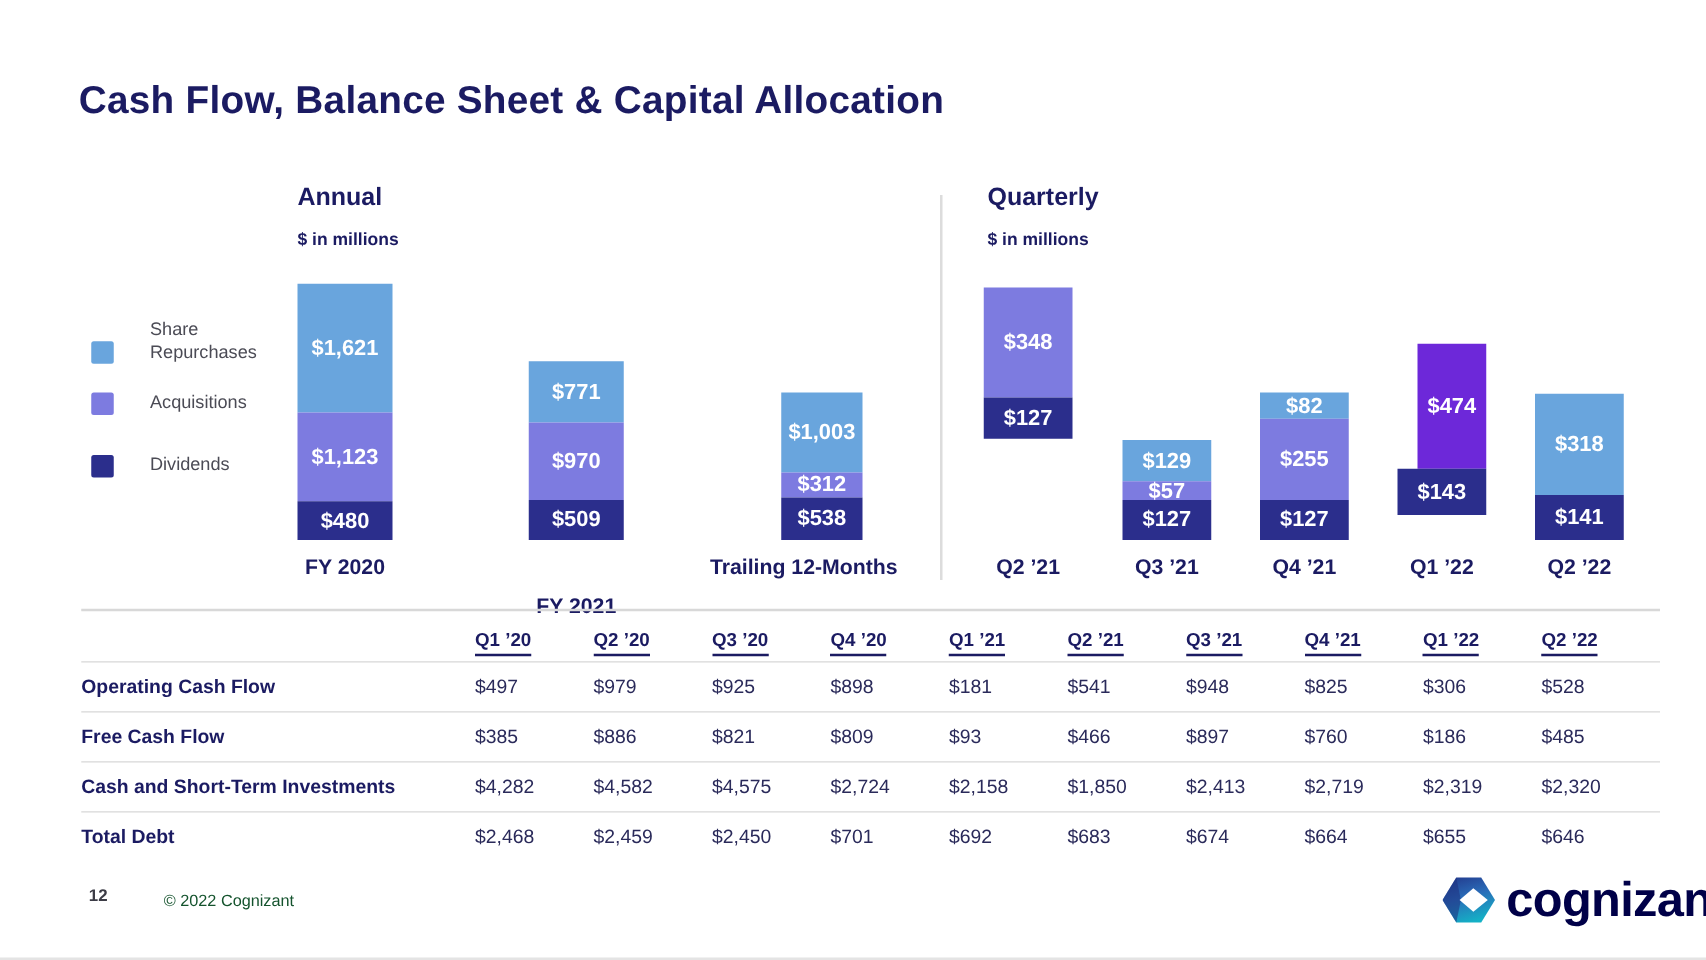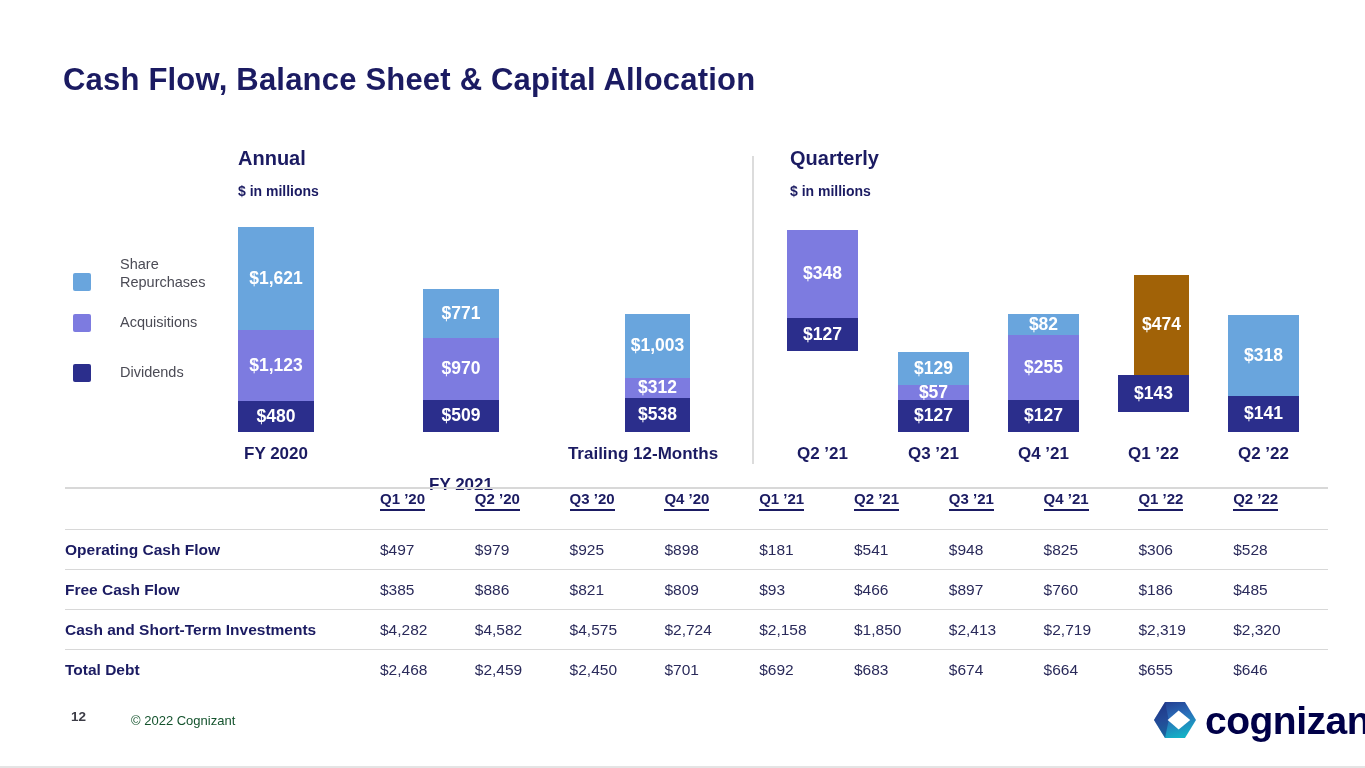--- a/index.html
+++ b/index.html
@@ -17,21 +17,21 @@
   .legend-item{position:absolute;left:73px;display:flex;align-items:flex-end;gap:29px;}
   .swatch{width:18px;height:18px;border-radius:2px;flex:0 0 auto;}
   .legend-label{font-size:14.5px;color:#4b4b55;line-height:1.22;white-space:pre-line;}
   .bar{position:absolute;display:flex;flex-direction:column;text-align:center;}
   .seg{position:relative;display:flex;align-items:center;justify-content:center;overflow:visible;}
   .seg-label{color:#ffffff;font-weight:700;font-size:17.5px;line-height:1;white-space:nowrap;}
   .cat-label{position:absolute;width:220px;text-align:center;font-size:17px;font-weight:700;color:#1b1b62;white-space:nowrap;}
   .divider{left:752px;top:156px;width:2px;height:308px;background:#dcdcdc;}
   .fin-table{position:absolute;left:65px;top:487px;width:1263px;border-top:2px solid #d8d8d8;}
   .thead{display:grid;grid-template-columns:315px repeat(10,1fr);align-items:end;height:41px;
-         padding-bottom:18px;border-bottom:1px solid #d8d8d8;box-sizing:border-box;}
+         padding-bottom:4px;border-bottom:1px solid #d8d8d8;box-sizing:border-box;}
   .th{font-size:15px;font-weight:700;color:#1b1b62;}
   .th-underline{display:inline-block;border-bottom:2px solid #1b1b62;padding-bottom:2px;}
   .tr{display:grid;grid-template-columns:315px repeat(10,1fr);height:39px;align-items:center;
       border-bottom:1px solid #d8d8d8;}
   .tr.last{border-bottom:none;}
   .td{font-size:15.5px;color:#2a2a5a;}
   .row-label{font-weight:700;color:#1b1b62;}
   .page-num{left:71px;top:709px;font-size:13.5px;font-weight:700;color:#3c3c46;}
   .copyright{left:131px;top:713px;font-size:13px;color:#14532d;}
   .logo{left:1154px;top:699px;display:flex;align-items:center;gap:9px;}
@@ -131,21 +131,21 @@
       </div>
       <div class="seg" style="height: 64.7925px; background: rgb(125, 123, 224);">
         <span class="seg-label">$255</span>
       </div>
       <div class="seg" style="height: 32.2692px; background: rgb(43, 46, 140);">
         <span class="seg-label">$127</span>
       </div>
     </div>
     <div class="cat-label" style="left: 933.5px; top: 444px;">Q4 ’21</div>
     <div class="bar" style="left: 1118px; top: 275.228px; width: 71px; height: 156.772px;">
-      <div class="seg" style="height: 100px; background: #a16207; margin-left: 16px;">
+      <div class="seg" style="height: 100px; background: #6d28d9; margin-left: 16px;">
         <span class="seg-label">$474</span>
       </div>
       <div class="seg" style="height: 36.3346px; background: rgb(43, 46, 140);">
         <span class="seg-label">$143</span>
       </div>
     </div>
     <div class="cat-label" style="left: 1043.5px; top: 444px;">Q1 ’22</div>
     <div class="bar" style="left: 1228px; top: 315.374px; width: 71px; height: 116.626px;">
       <div class="seg" style="height: 80.8px; background: rgb(105, 165, 221);">
         <span class="seg-label">$318</span>

